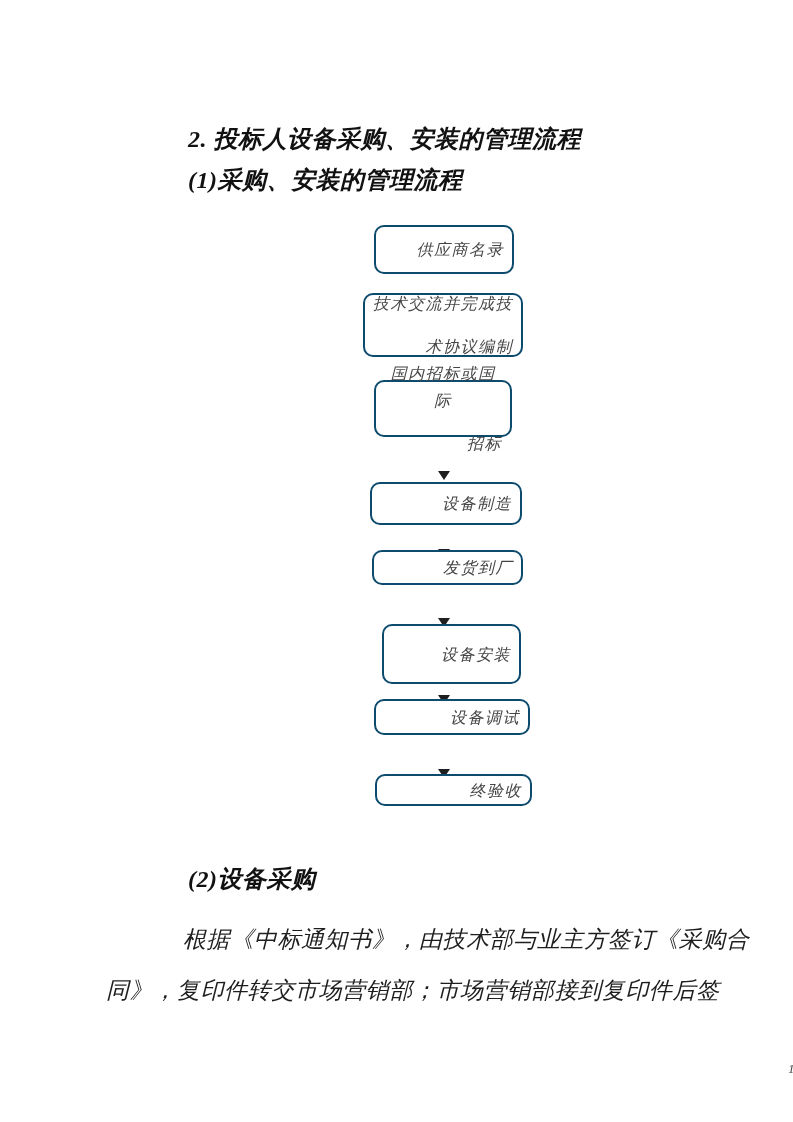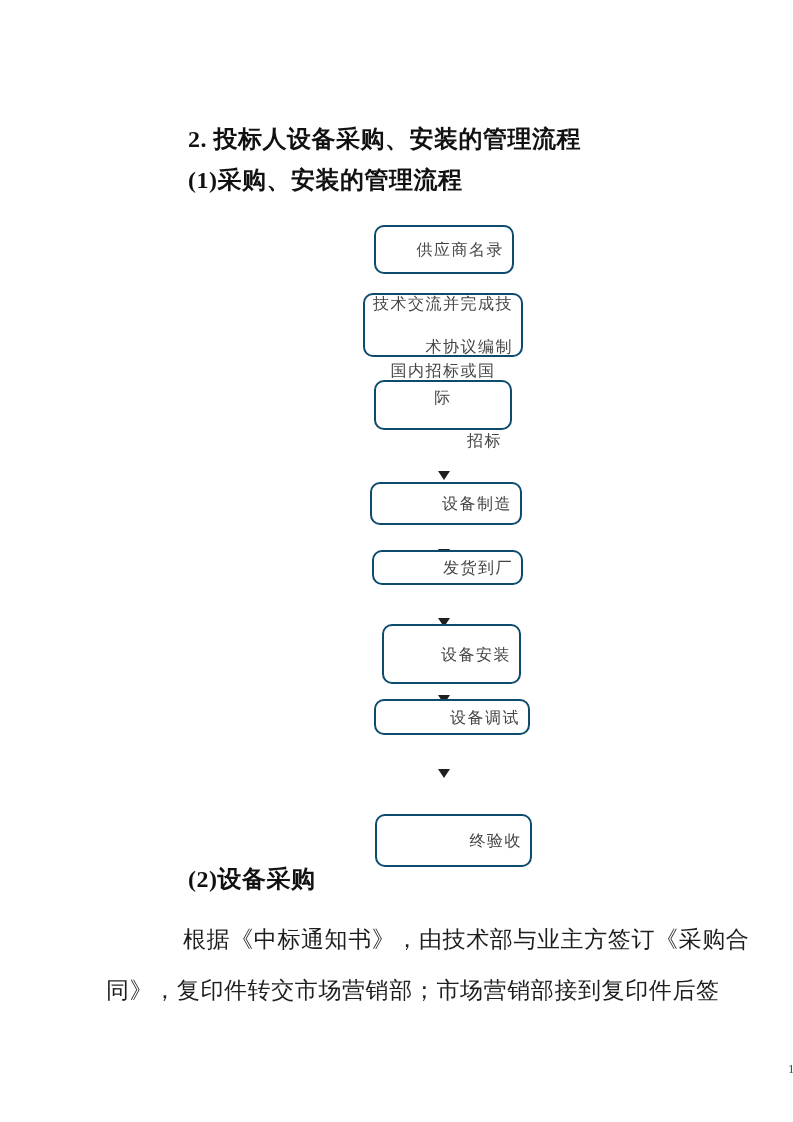--- a/index.html
+++ b/index.html
@@ -1,15 +1,15 @@
 <!DOCTYPE html>
 <html><head>
 <meta charset="utf-8">
 <style>
-  * { margin: 8px; padding: 0; box-sizing: border-box; }
+  * { margin: 8px; padding: 0; box-sizing: border-box; font-style: italic; }
   html, body { width: 793px; height: 1122px; }
   body {
     position: relative;
     background: #ffffff;
     font-family: "Liberation Serif", serif;
     color: #222222;
     overflow: hidden;
   }
   .heading {
     position: absolute;
@@ -35,26 +35,26 @@
     align-items: flex-end;
     justify-content: center;
     font-size: 16px;
     line-height: 27px;
     letter-spacing: 1.5px;
     color: #454545;
     text-align: center;
   }
   .n1 { left: 342px; top: 193px; width: 140px; height: 49px; }
   .n2 { left: 331px; top: 261px; width: 160px; height: 64px; }
-  .n3 { left: 342px; top: 348px; width: 138px; height: 50px; }
+  .n3 { left: 342px; top: 348px; width: 138px; height: 57px; }
   .n4 { left: 338px; top: 450px; width: 152px; height: 43px; }
   .n5 { left: 340px; top: 518px; width: 151px; height: 35px; }
   .n6 { left: 350px; top: 592px; width: 139px; height: 60px; padding-left: 32px; }
   .n7 { left: 342px; top: 667px; width: 156px; height: 36px; }
-  .n8 { left: 343px; top: 782px; width: 157px; height: 53px; }
+  .n8 { left: 343px; top: 742px; width: 157px; height: 32px; }
 
   .arrow {
     position: absolute;
     left: 406px;
     width: 12px;
     display: flex;
     flex-direction: column;
     align-items: center;
   }
   .arrow .shaft { width: 2px; flex: 1 1 auto; background: #1f1f1f; }

